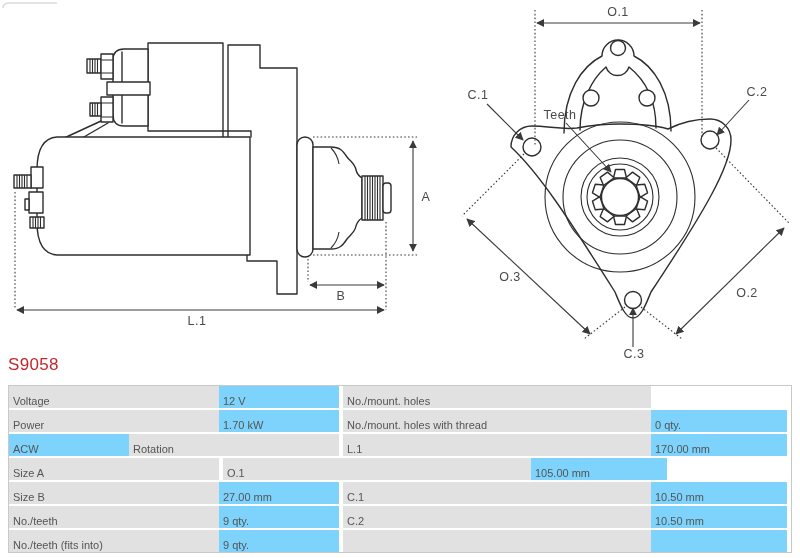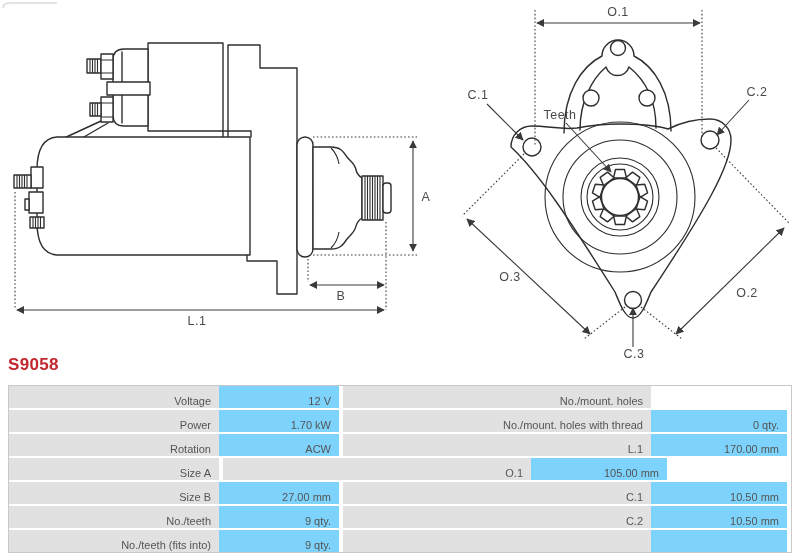--- a/index.html
+++ b/index.html
@@ -1,25 +1,25 @@
 <!DOCTYPE html>
 <html><head>
 <meta charset="utf-8">
 <style>
   html,body{margin:0;padding:0;background:#fff;}
   #stage{position:relative;width:800px;height:558px;background:#fff;overflow:hidden;
          font-family:"Liberation Sans",sans-serif;}
   #drawing{position:absolute;left:0;top:0;}
   .part-number{position:absolute;left:8px;top:355px;font-size:17px;color:#c1272d;
-               font-weight:700;letter-spacing:.3px;}
+               font-weight:400;letter-spacing:.3px;}
   .spec-table{position:absolute;left:8px;top:385px;width:784px;box-sizing:border-box;
               border:1px solid #c9c9c9;background:#fff;}
   .srow{display:flex;height:22px;line-height:22px;margin-bottom:2px;}
   .srow:last-child{margin-bottom:0;}
-  .cell{box-sizing:border-box;font-size:11px;color:#555;text-align:right;
+  .cell{box-sizing:border-box;font-size:11px;color:#555;
         padding:4px 8px 0 4px;white-space:nowrap;overflow:hidden;}
   .lbl{background:#e1e1e1;}
   .val{background:#7dd3fc;}
   .c1{width:210px;}
   .c2{width:120px;}
   .c3{width:308px;margin-left:4px;}
   .c4{width:136px;}
   
   .ln{fill:none;stroke:#2e2e2e;stroke-width:1.4;stroke-linejoin:round;stroke-linecap:round;}
   .lnw{fill:#fff;stroke:#2e2e2e;stroke-width:1.4;stroke-linejoin:round;}
@@ -152,22 +152,22 @@
       <div class="cell val c2">12 V</div>
       <div class="cell lbl c3">No./mount. holes</div>
     </div>
     <div class="srow">
       <div class="cell lbl c1">Power</div>
       <div class="cell val c2">1.70 kW</div>
       <div class="cell lbl c3">No./mount. holes with thread</div>
       <div class="cell val c4">0 qty.</div>
     </div>
     <div class="srow">
+      <div class="cell val c2">ACW</div>
       <div class="cell lbl c1">Rotation</div>
-      <div class="cell val c2">ACW</div>
       <div class="cell lbl c3">L.1</div>
       <div class="cell val c4">170.00 mm</div>
     </div>
     <div class="srow">
       <div class="cell lbl c1">Size A</div>
       <div class="cell lbl c3">O.1</div>
       <div class="cell val c4">105.00 mm</div>
     </div>
     <div class="srow">
       <div class="cell lbl c1">Size B</div>

